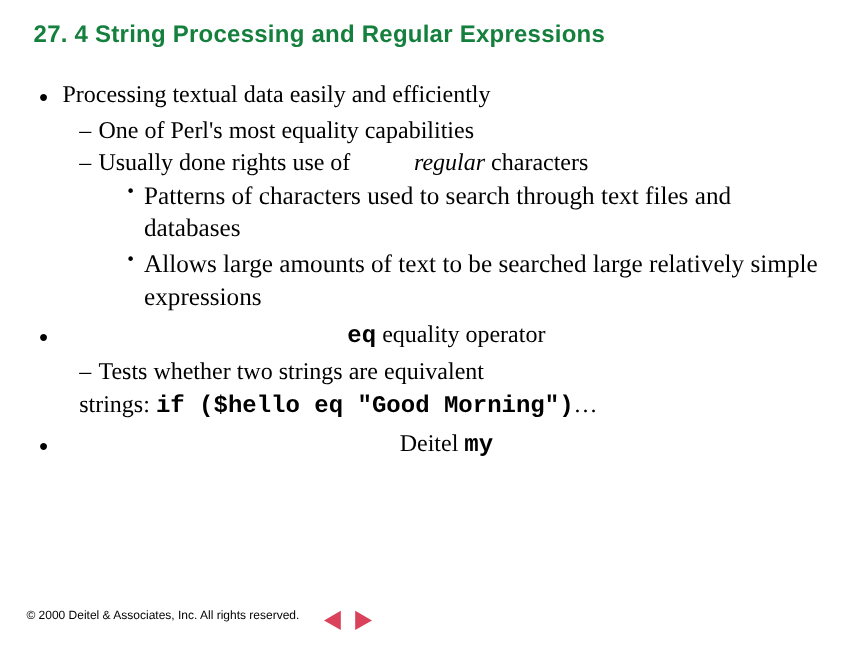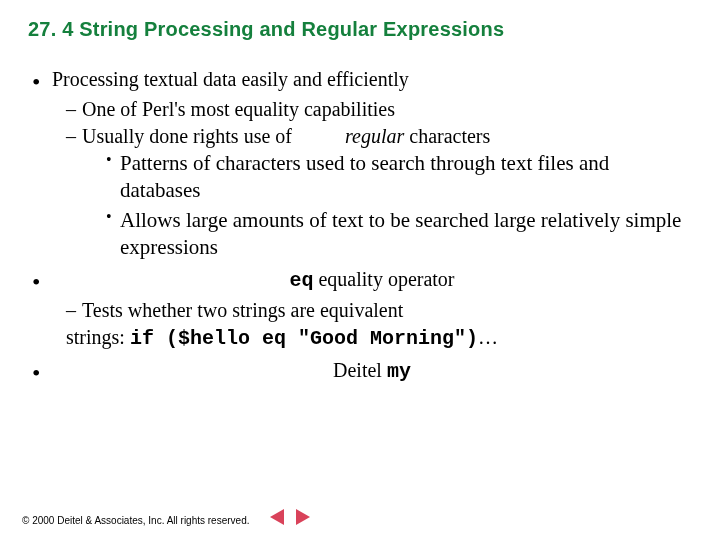--- a/index.html
+++ b/index.html
@@ -77,21 +77,21 @@
     font-family: "Courier New", Courier, monospace;
     font-weight: bold;
   }
   .italic { font-style: italic; margin-left: 48px; }
   .gap-top { margin-top: 6px; text-align: center; }
   .footer {
     position: absolute;
     left: 22px;
     bottom: 14px;
     display: flex;
-    align-items: flex-end;
+    align-items: flex-start;
     gap: 18px;
   }
   .copyright {
     font-family: Arial, Helvetica, sans-serif;
     font-size: 10px;
     color: #000;
   }
   .nav-btns { display: flex; gap: 6px; }
   .tri {
     width: 0; height: 0;

